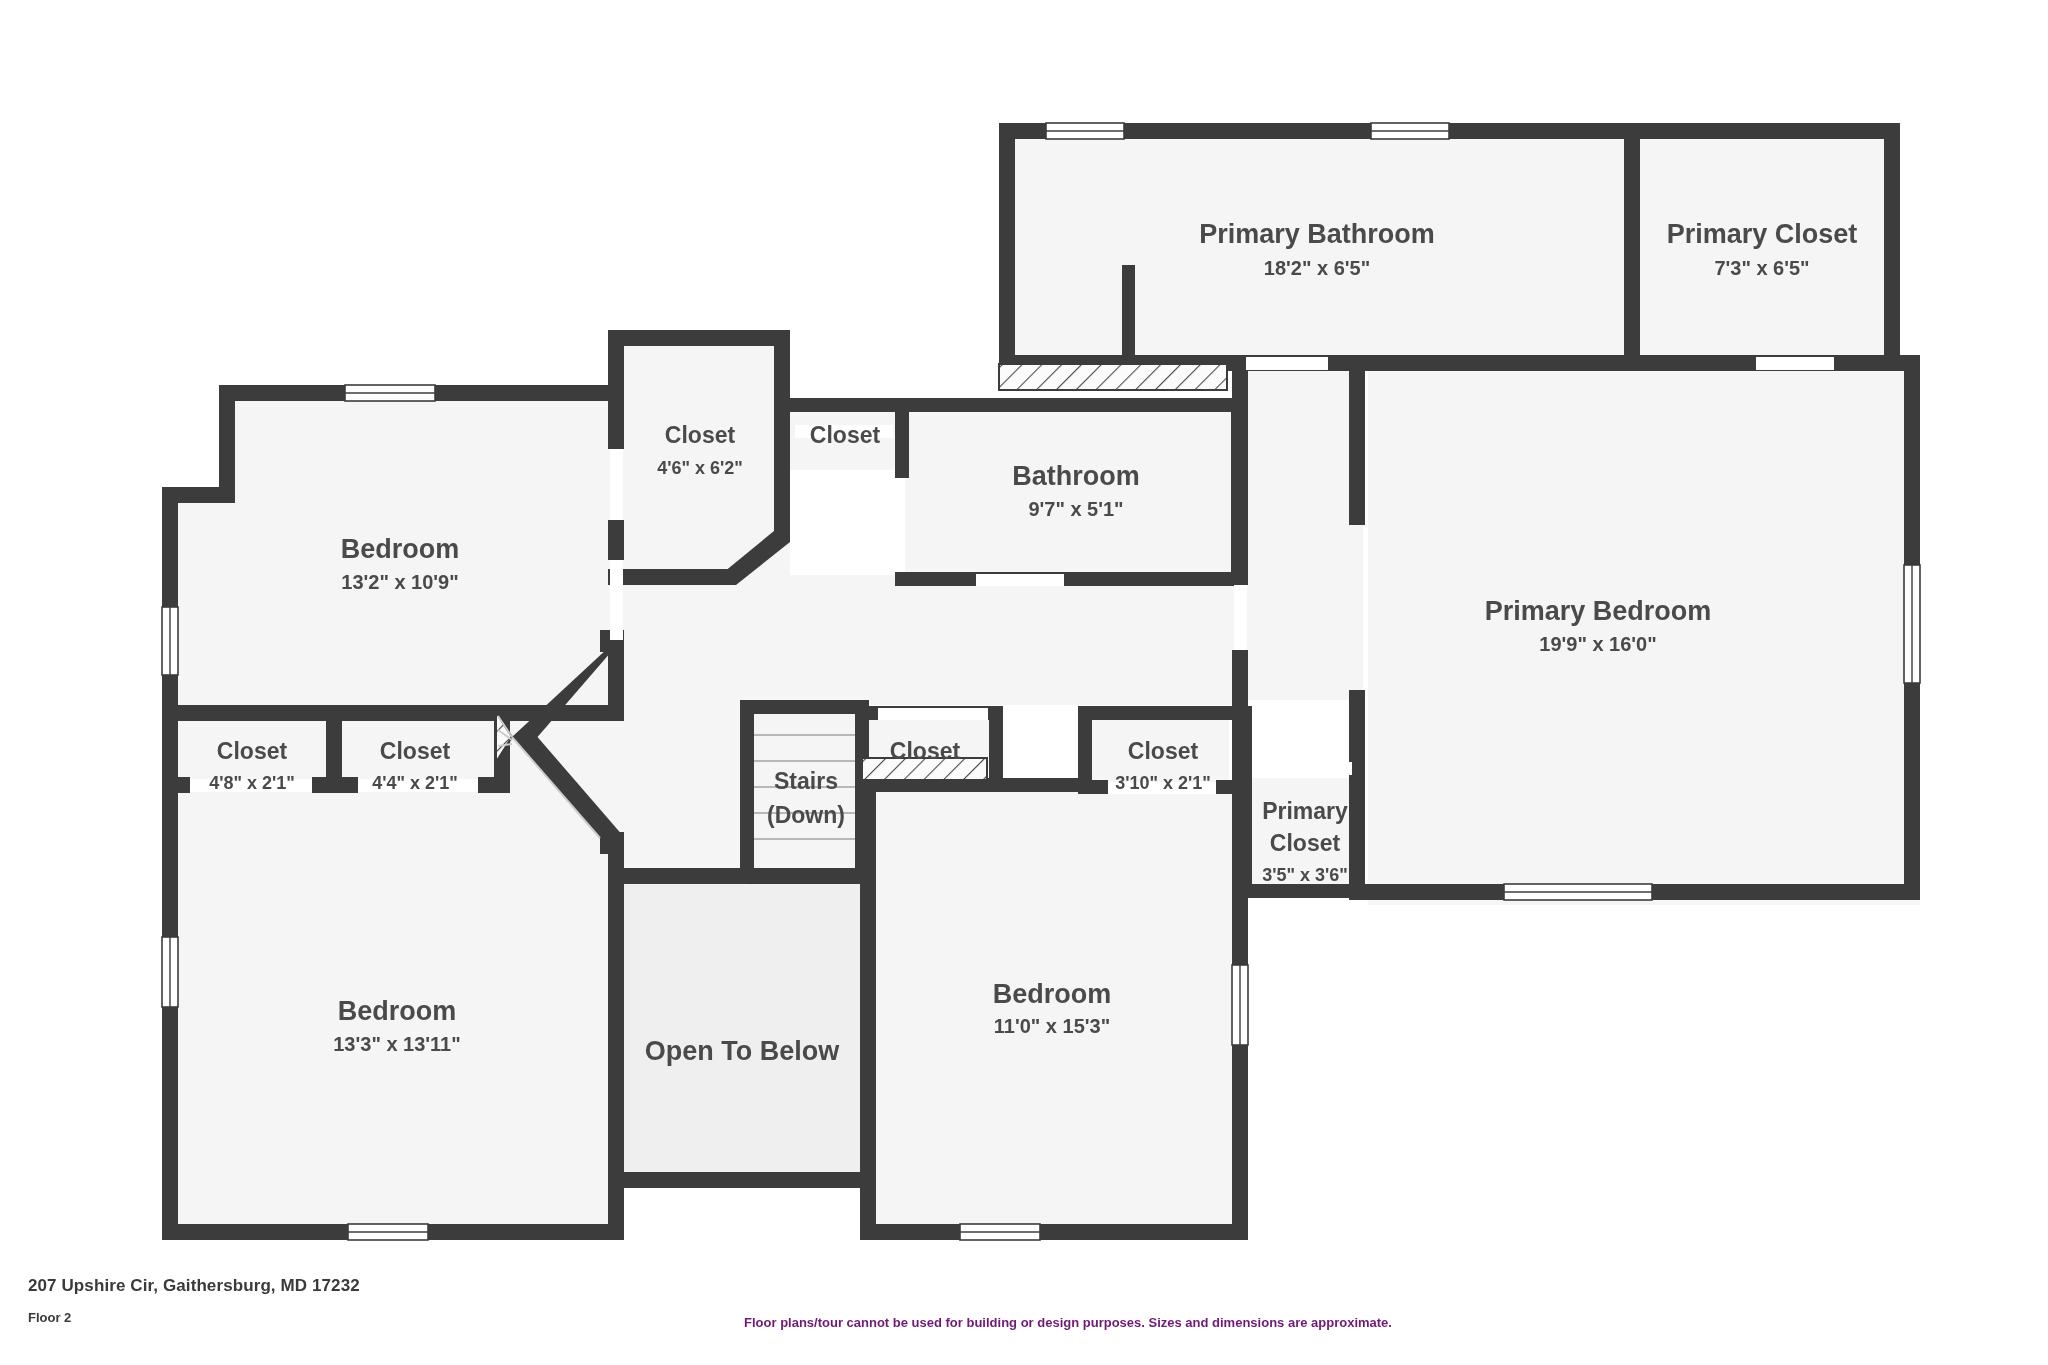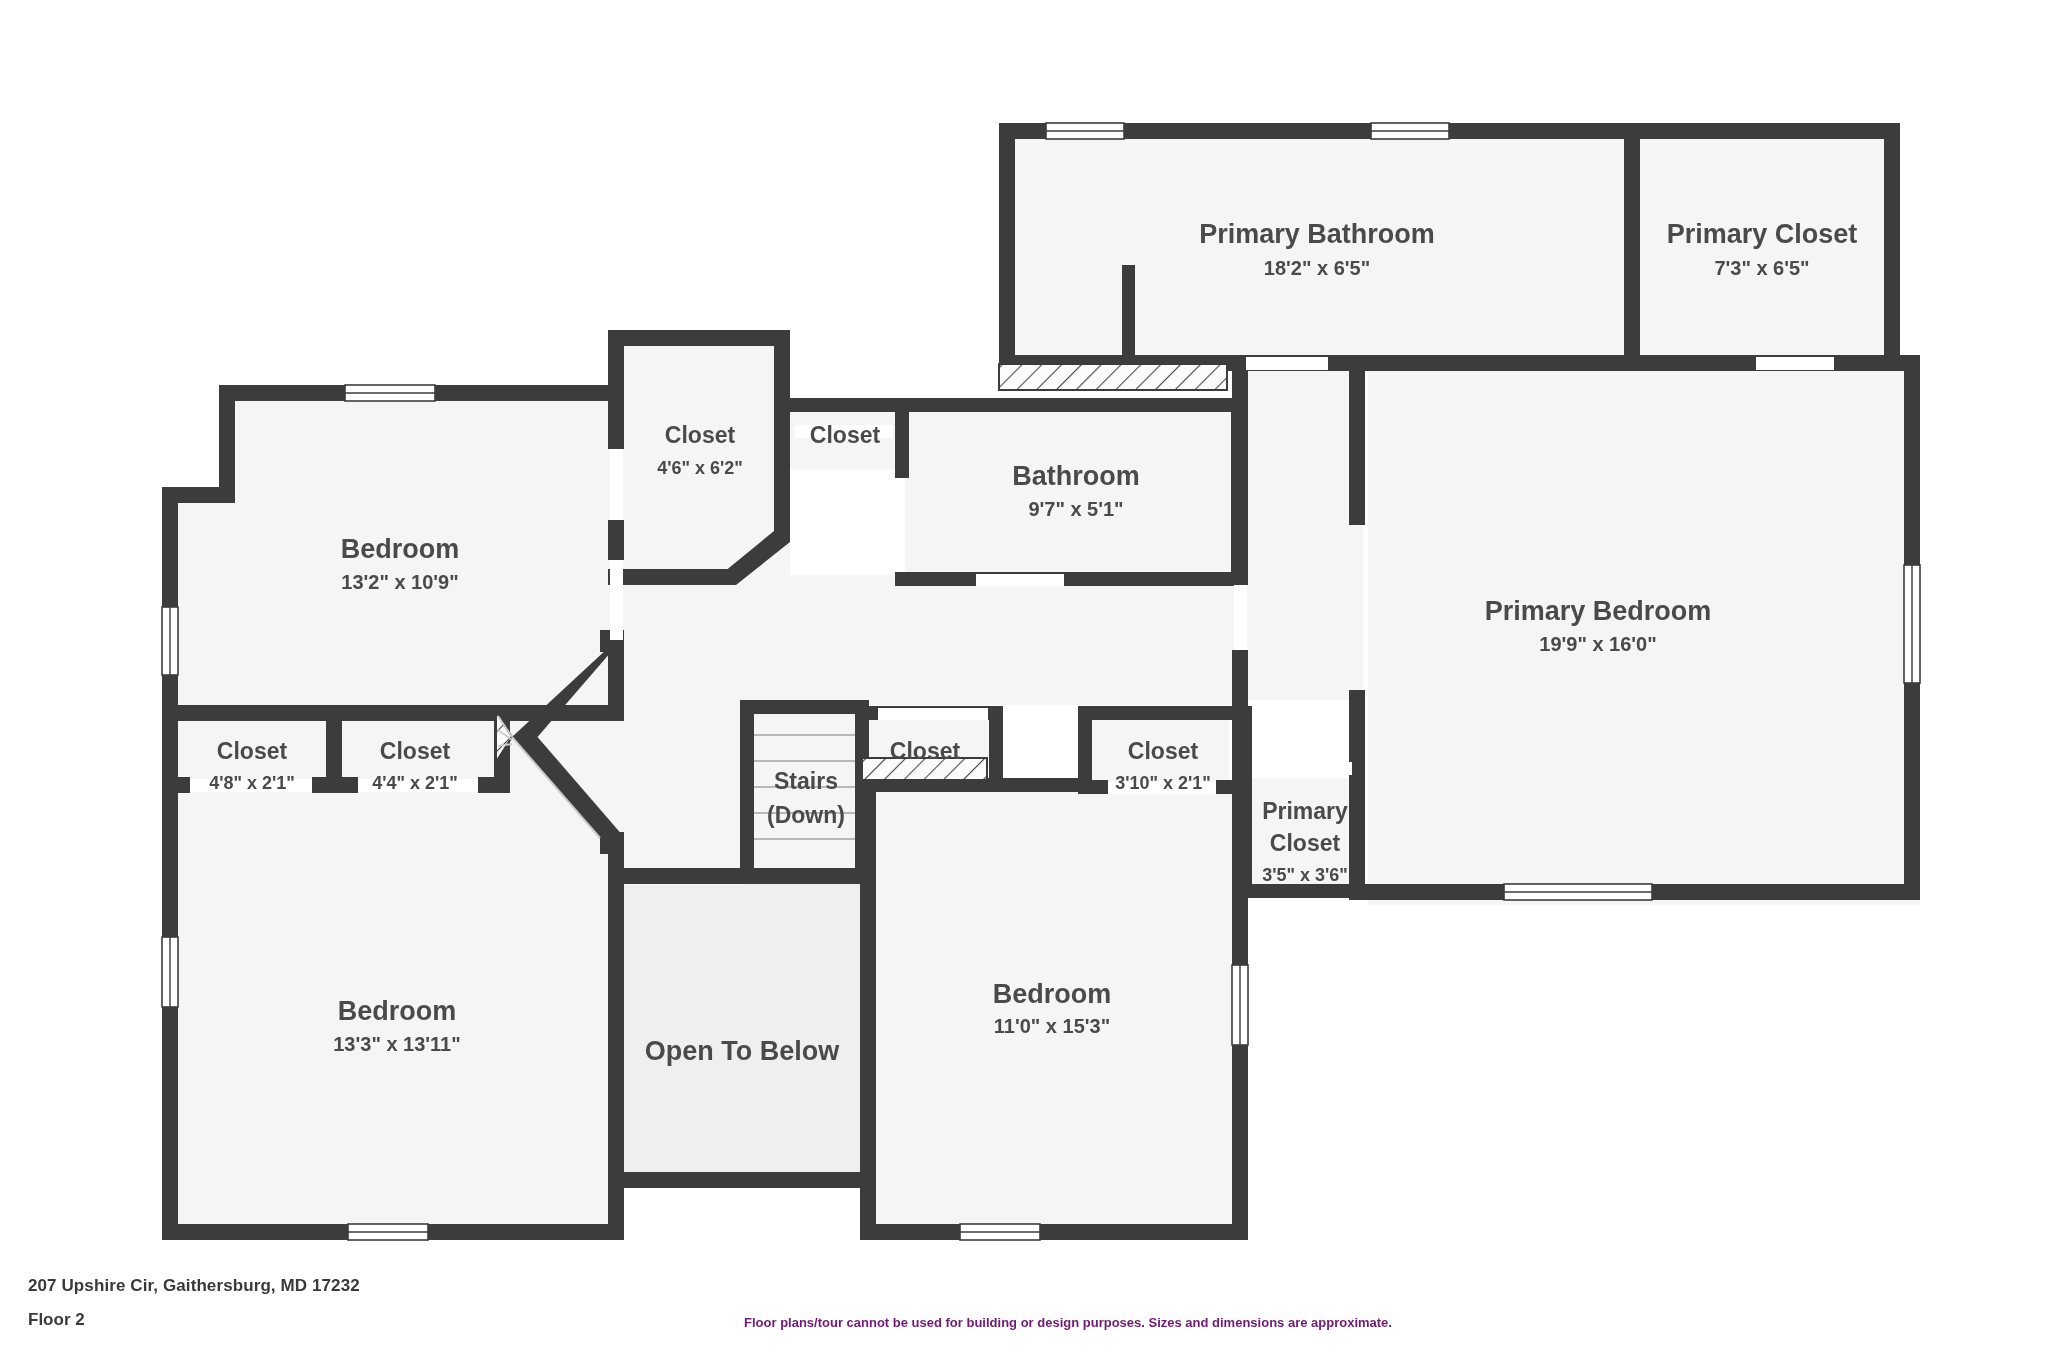--- a/index.html
+++ b/index.html
@@ -54,21 +54,21 @@
     font-size: 17px;
     font-weight: bold;
     color: #3a3a3a;
     letter-spacing: 0.1px;
     white-space: nowrap;
   }
   .footer-floor {
     position: absolute;
     left: 28px;
     top: 1310px;
-    font-size: 17px;
+    font-size: 13px;
     font-weight: bold;
     color: #3a3a3a;
     white-space: nowrap;
   }
   .footer-disclaimer {
     position: absolute;
     left: 0;
     top: 1315px;
     width: 2048px;
     text-align: center;

